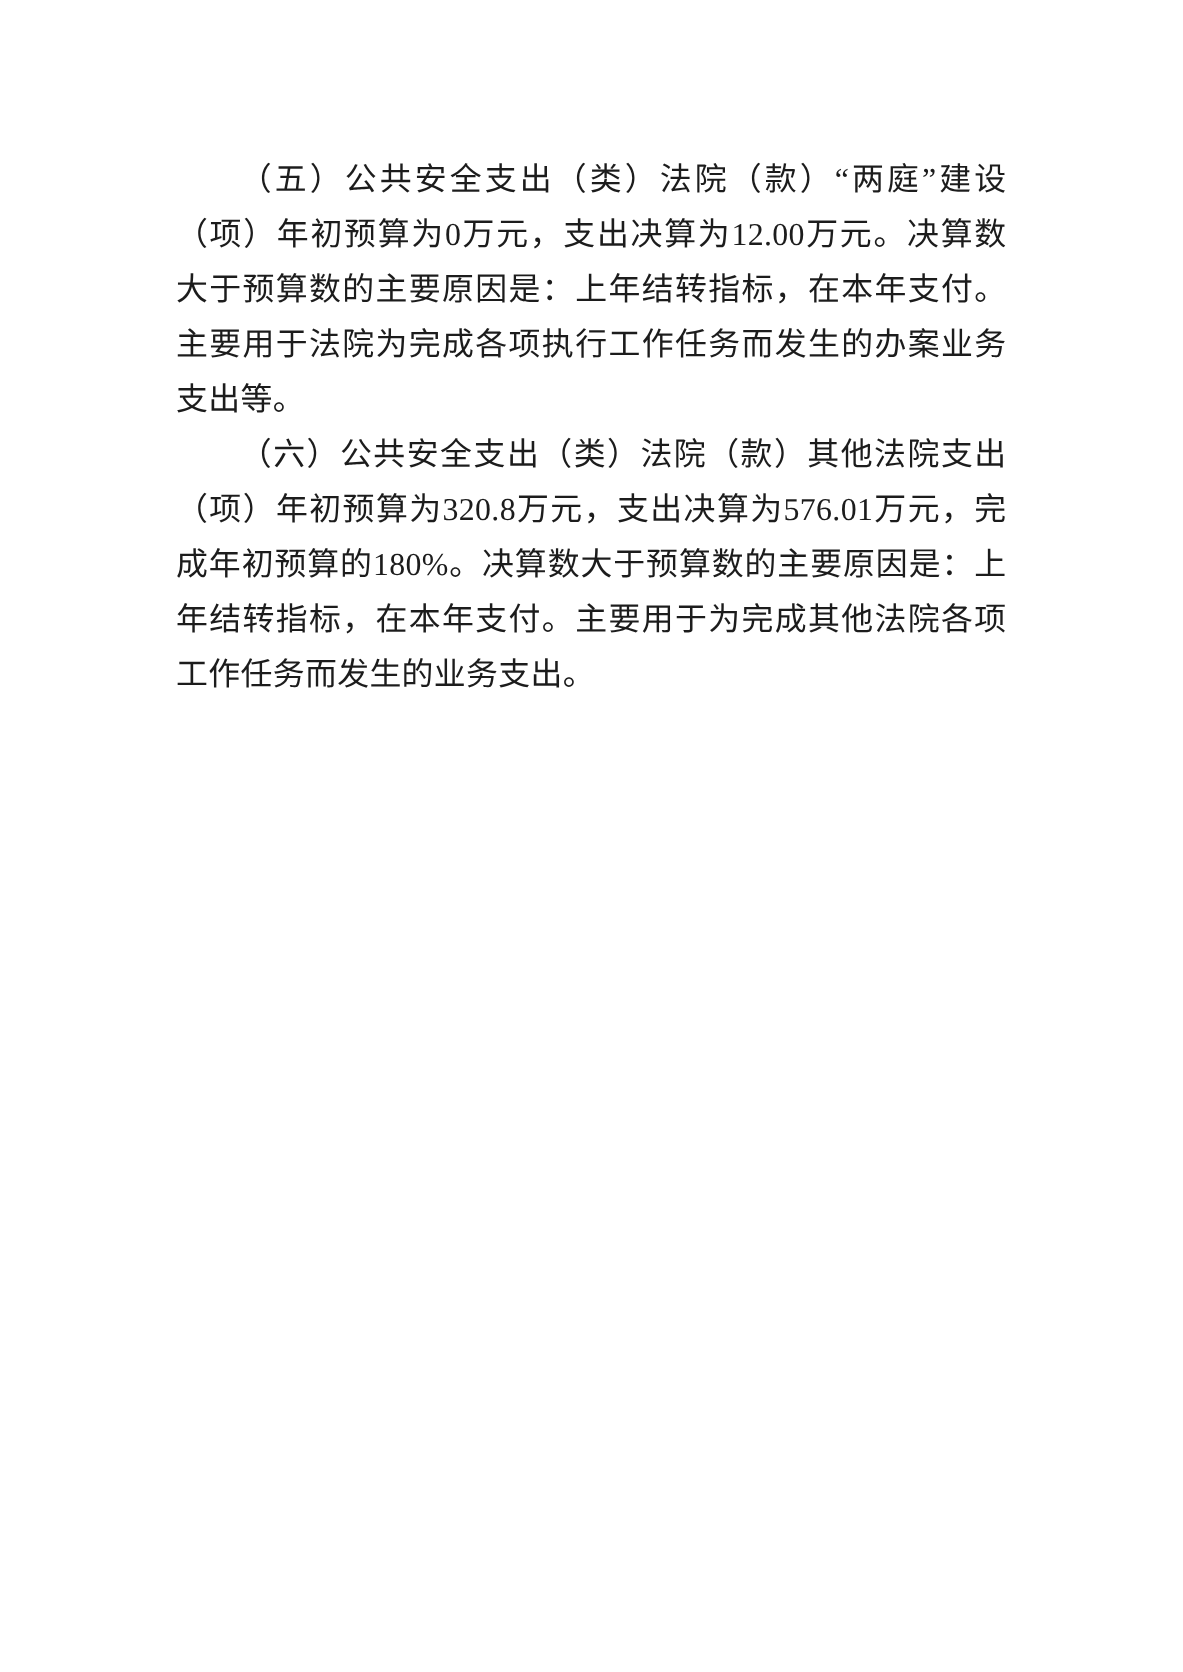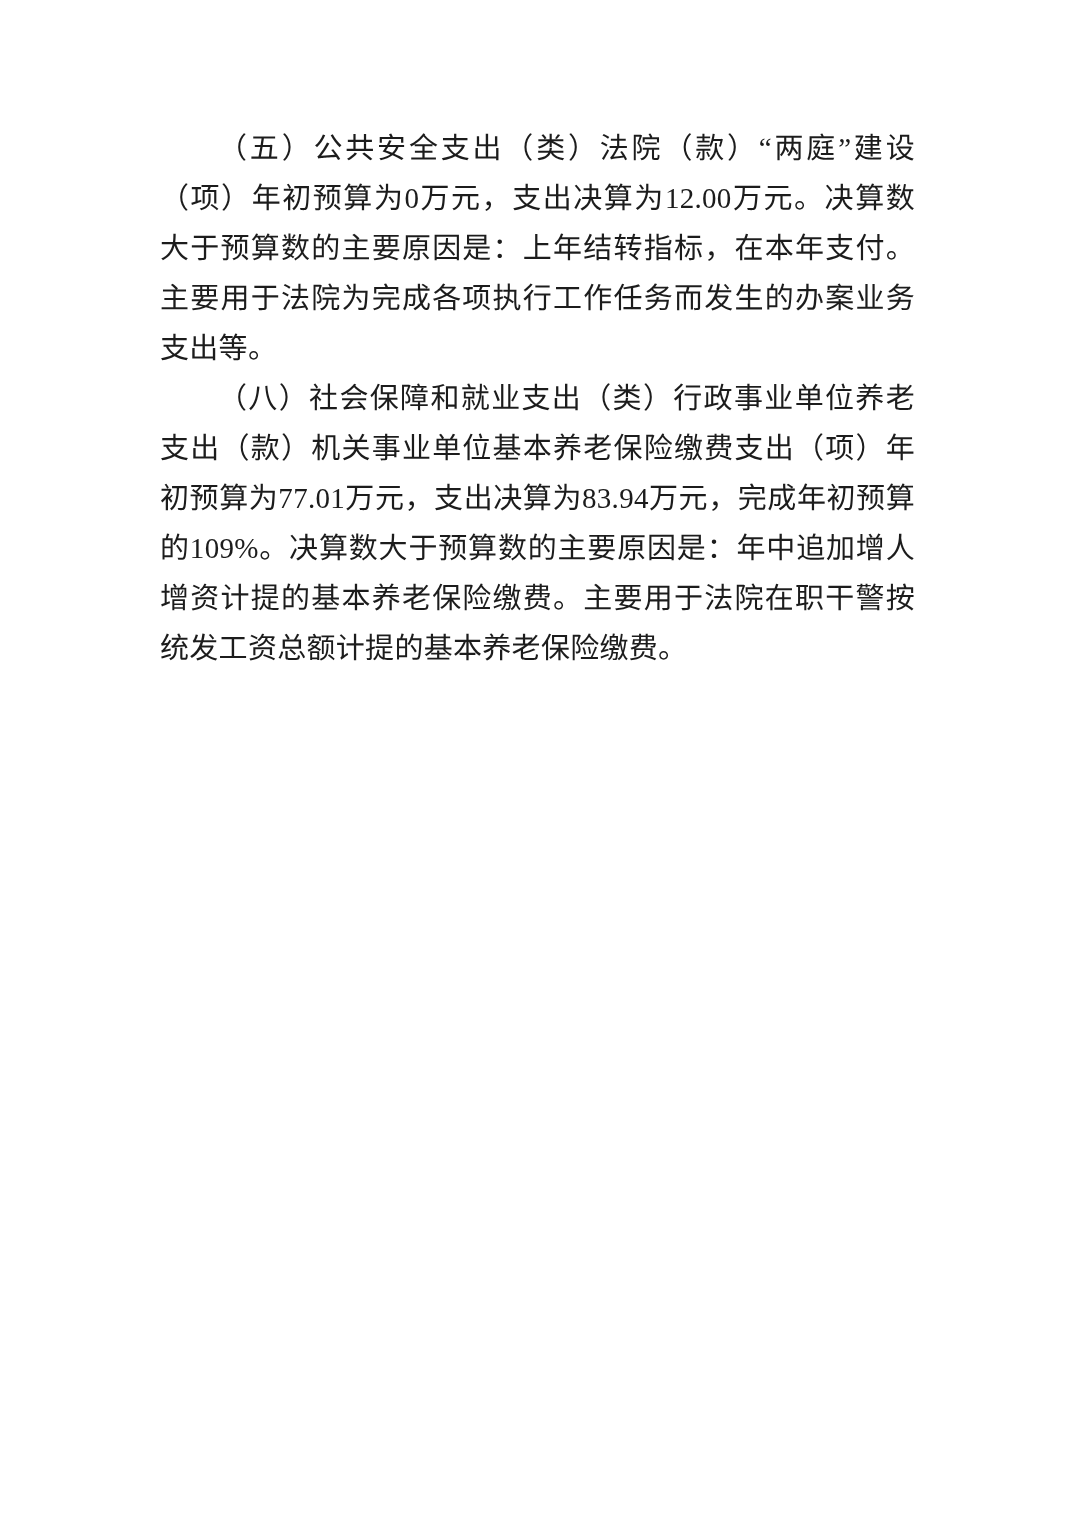--- a/index.html
+++ b/index.html
@@ -13,36 +13,36 @@
     width: 1075px;
     height: 1520px;
     box-sizing: border-box;
     background: #ffffff;
     overflow: hidden;
     font-family: "Liberation Serif", "DejaVu Serif", serif;
   }
   .text-block {
     position: absolute;
     left: 160px;
-    top: 123px;
+    top: 139px;
     width: 755px;
   }
   .para {
     margin: 0;
     padding: 0;
     font-size: 29px;
     line-height: 50px;
     text-indent: 2em;
     text-align: justify;
     text-justify: inter-ideograph;
     letter-spacing: 0.3px;
     word-break: break-all;
   }
 </style>
 </head>
 <body>
 
 <div class="page" style="background: rgb(255, 255, 255); color: rgb(28, 28, 28);">
   <div class="text-block">
     <p class="para">（五）公共安全支出（类）法院（款）“两庭”建设（项）年初预算为0万元，支出决算为12.00万元。决算数大于预算数的主要原因是：上年结转指标，在本年支付。主要用于法院为完成各项执行工作任务而发生的办案业务支出等。</p>
-    <p class="para">（八）社会保障和就业支出（类）行政事业单位养老支出（款）机关事业单位基本养老保险缴费支出（项）年初预算为77.01万元，支出决算为83.94万元，完成年初预算的109%。决算数大于预算数的主要原因是：年中追加增人增资计提的基本养老保险缴费。主要用于法院在职干警按统发工资总额计提的基本养老保险缴费。</p>
+    <p class="para">（六）公共安全支出（类）法院（款）其他法院支出（项）年初预算为320.8万元，支出决算为576.01万元，完成年初预算的180%。决算数大于预算数的主要原因是：上年结转指标，在本年支付。主要用于为完成其他法院各项工作任务而发生的业务支出。</p>
   </div>
 </div>
 
 </body></html>

